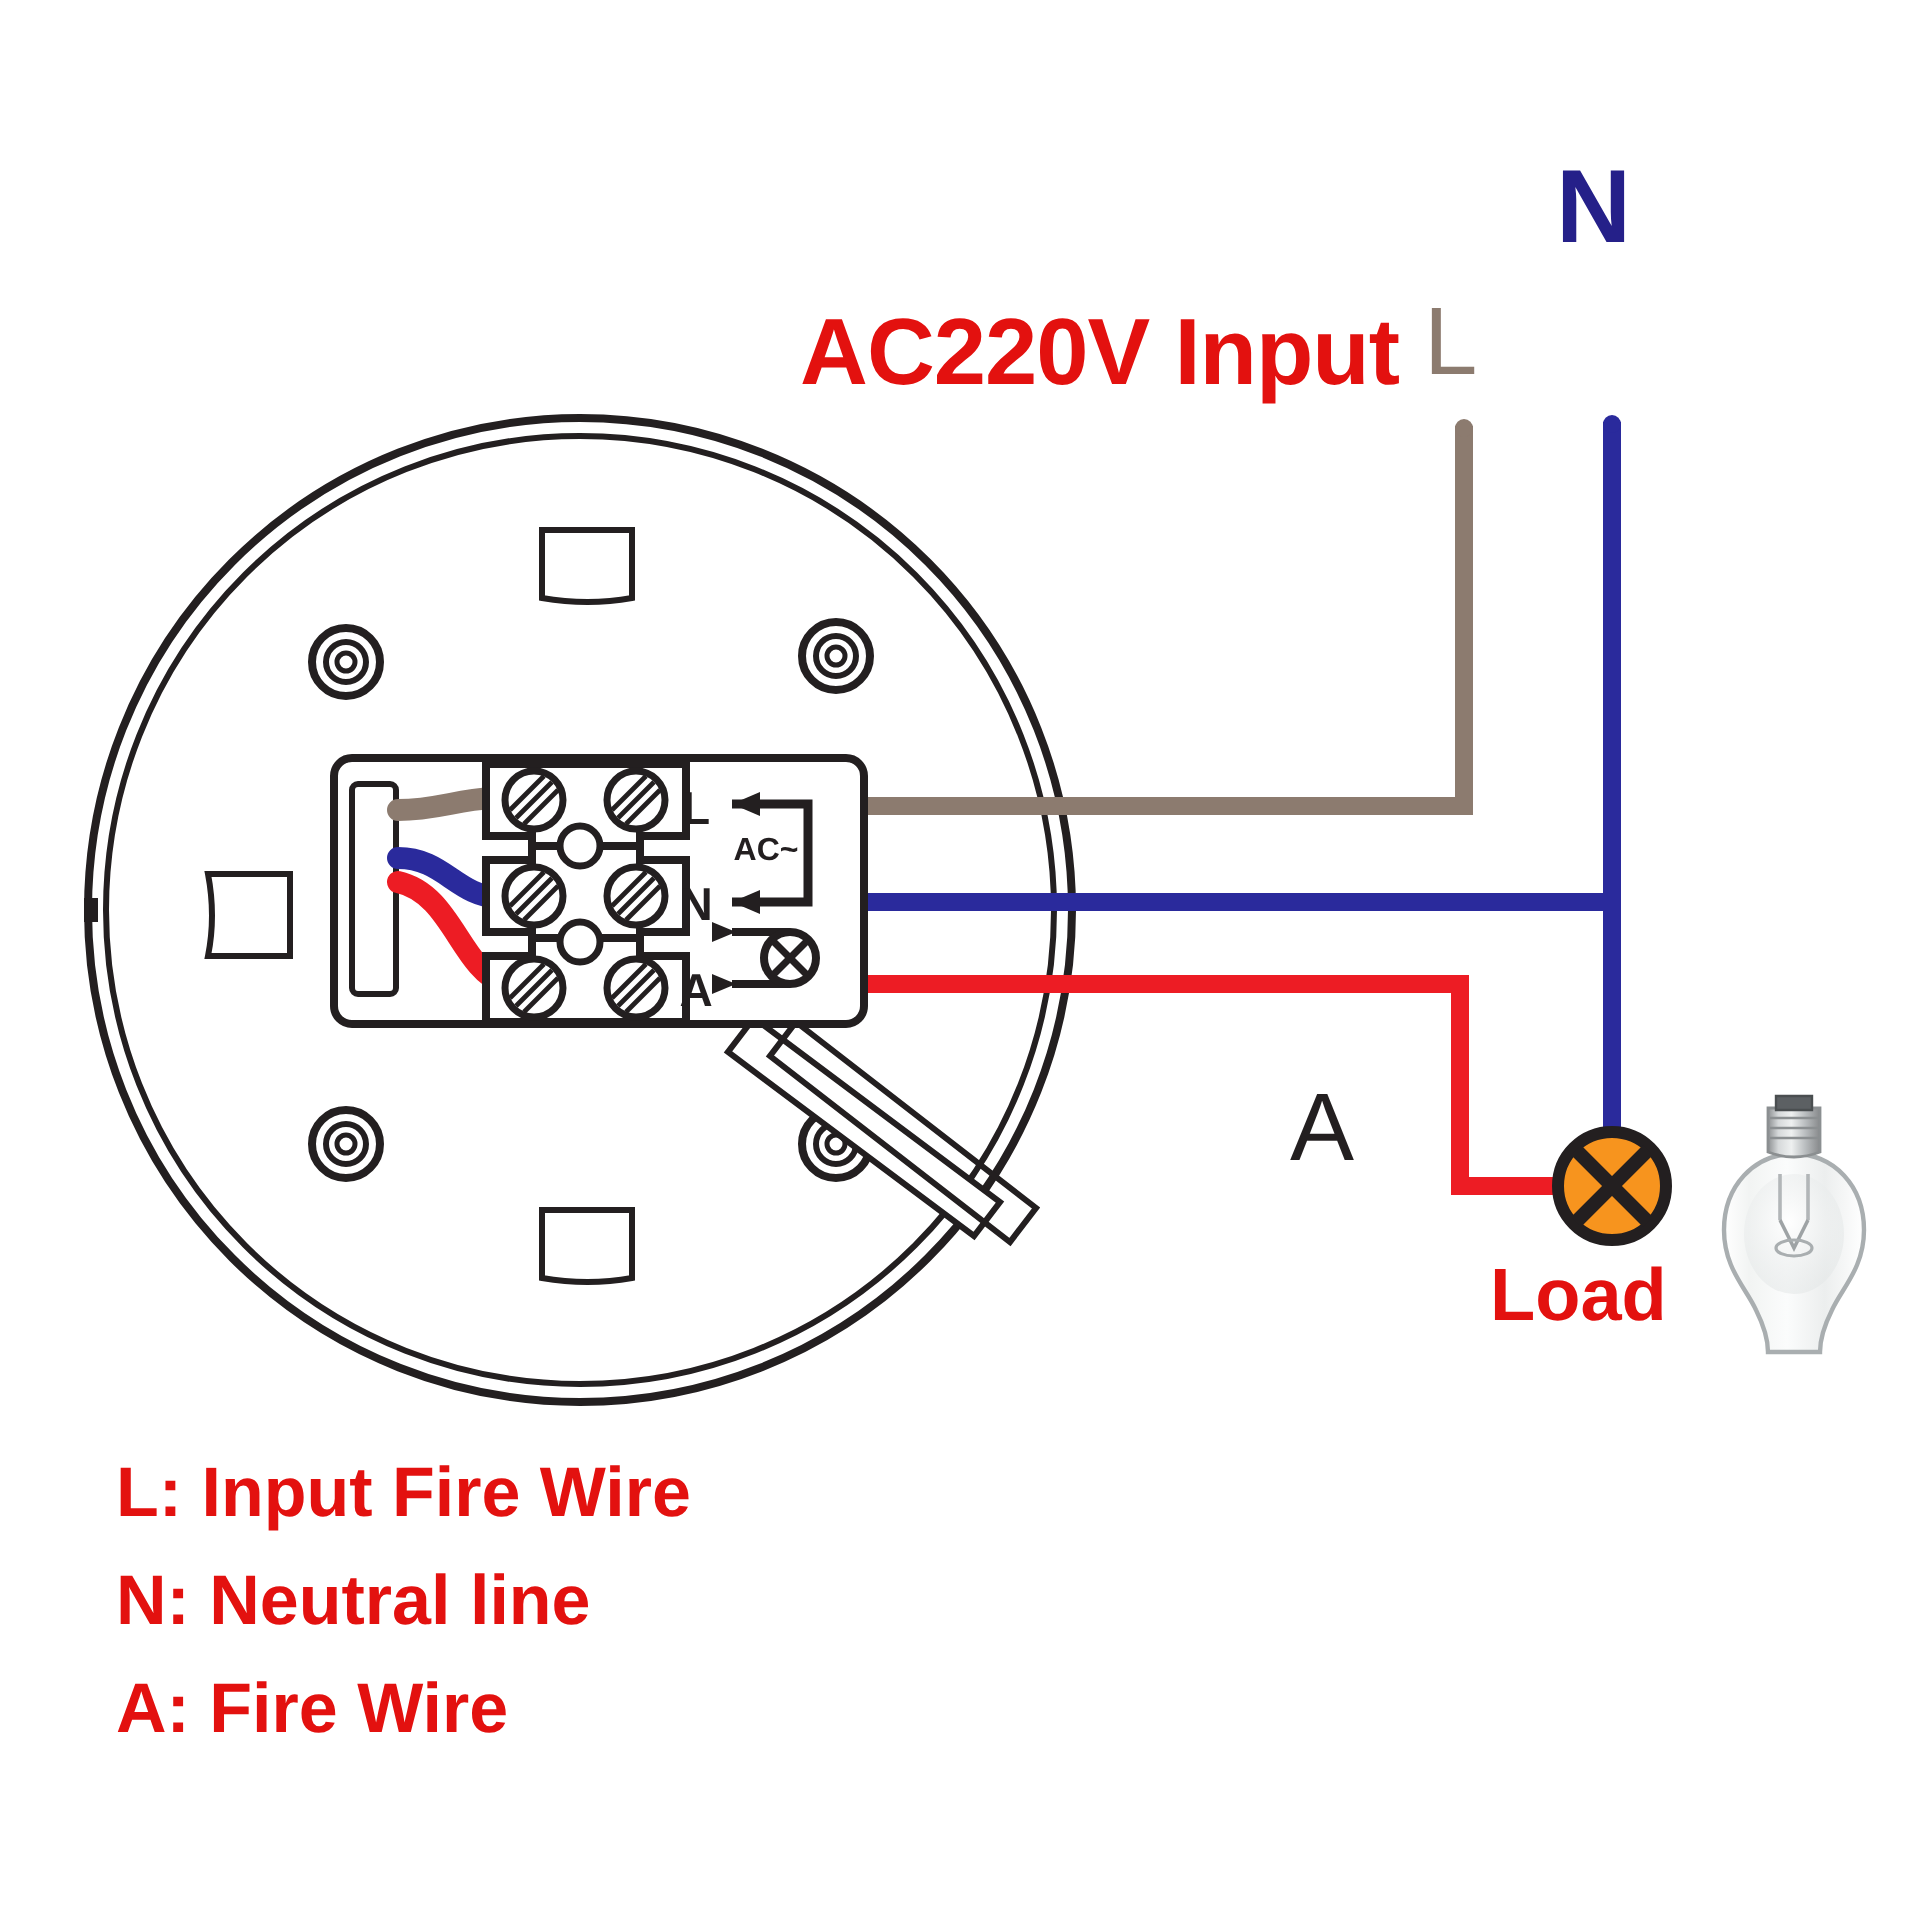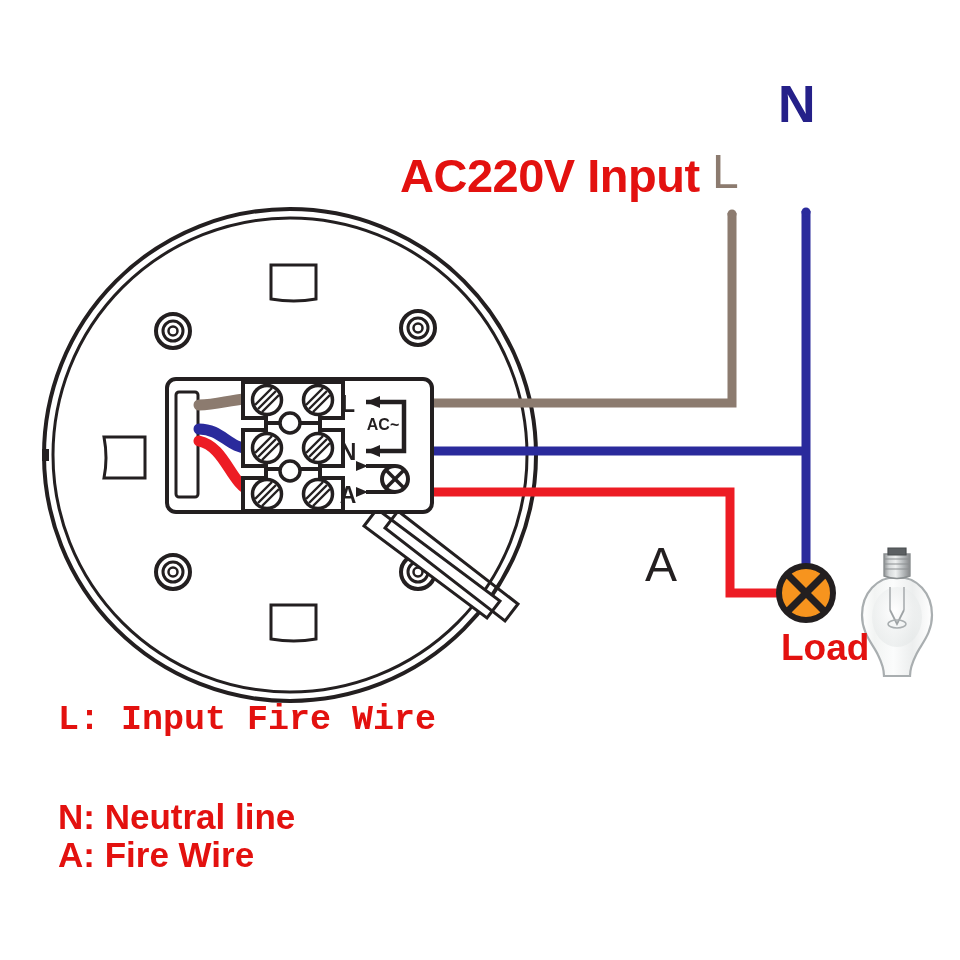--- a/index.html
+++ b/index.html
@@ -57,29 +57,28 @@
     top: 541px;
     font-size: 48px;
     font-weight: normal;
     color: #231f20;
   }
   #t-load {
     left: 745px;
     top: 629px;
     font-size: 37px;
     color: #e3110f;
-    margin-left: 36px;
   }
   .legend-line {
     left: 58px;
     font-size: 35px;
     color: #e3110f;
   }
-  #lg0 { top: 703px; font-family: Liberation Mono, monospace; }
-  #lg1 { top: 783px; margin-top: 16px; }
+  #lg0 { top: 729px; }
+  #lg1 { top: 783px; }
   #lg2 { top: 837px; }
 </style>
 </head>
 <body>
 
 <div id="stage">
 
   <svg id="diagram" viewBox="0 0 960 960">
     <defs>
       <linearGradient id="bulbGlass" x1="0" y1="0" x2="1" y2="0">

